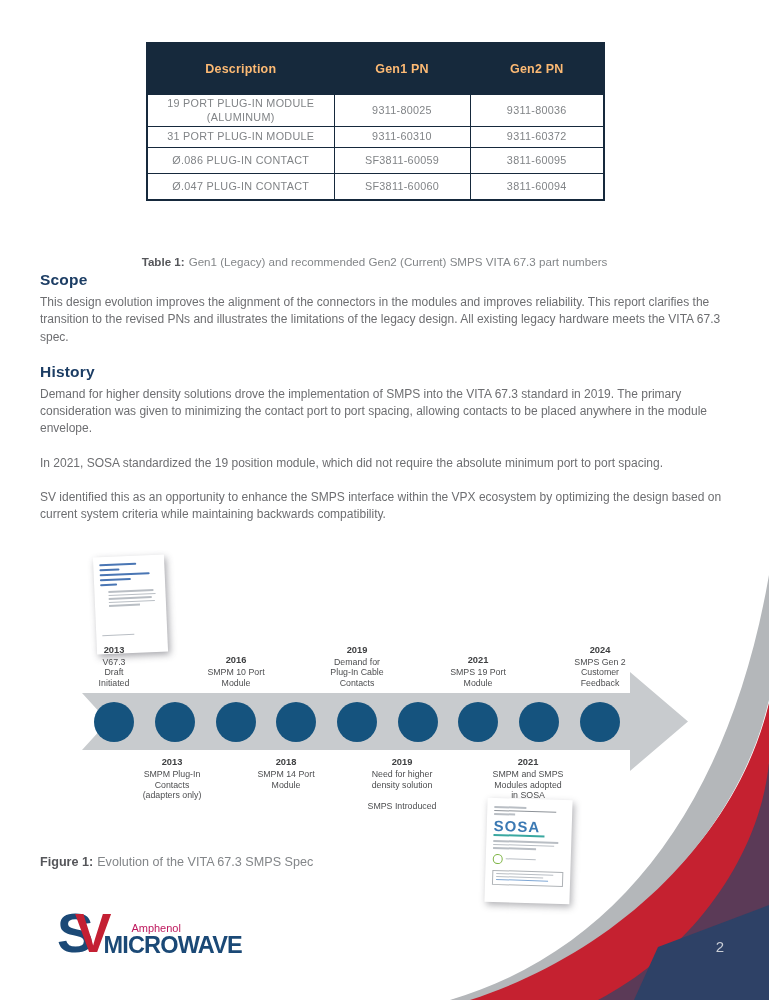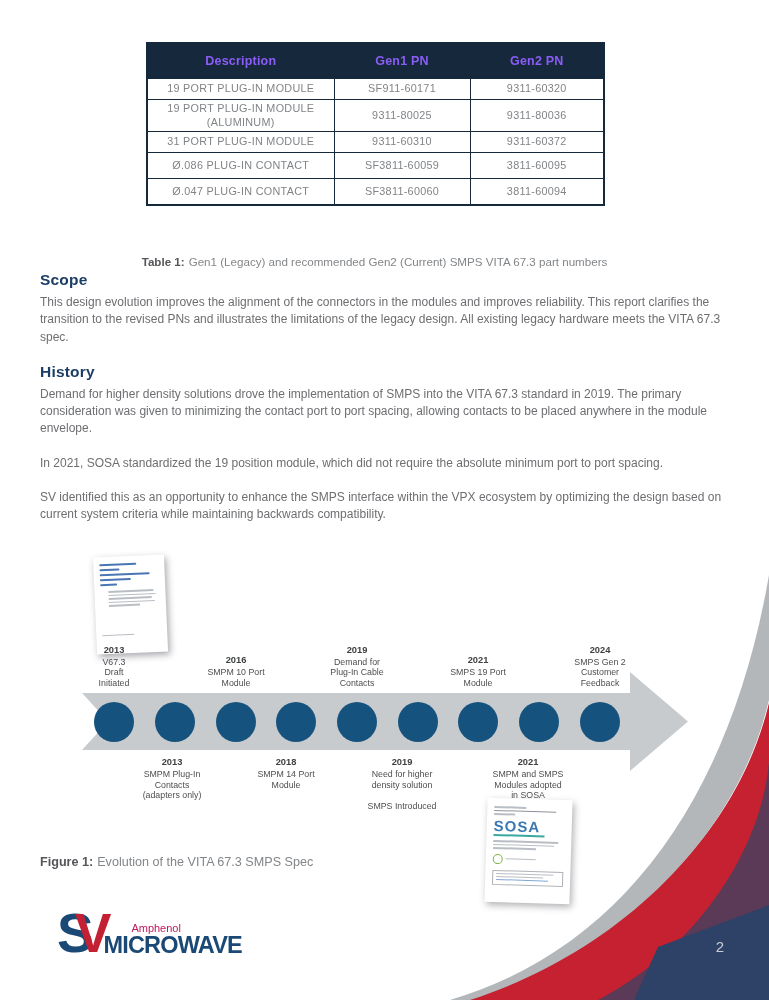--- a/index.html
+++ b/index.html
@@ -2,22 +2,22 @@
 <html><head>
 <meta charset="utf-8">
 <style>
   html,body{margin:0;padding:0;background:#ffffff;}
   .page{position:relative;width:769px;height:1000px;background:#ffffff;overflow:hidden;
         font-family:"Liberation Sans",sans-serif;}
 
   
   .tblwrap{position:absolute;left:146px;top:42px;width:457px;}
   table.pn{width:100%;border-collapse:collapse;border:2px solid #16293c;table-layout:fixed;}
-  table.pn th{background:#16293c;color:#8b5cf6;font-size:12.5px;font-weight:bold;
-              padding:4px;height:26px;border:1.5px solid #16293c;letter-spacing:.2px;}
+  table.pn th{background:#16293c;color:#fdba74;font-size:12.5px;font-weight:bold;
+              padding:12px;height:26px;border:1.5px solid #16293c;letter-spacing:.2px;}
   table.pn td{font-size:10.8px;color:#818487;text-align:center;vertical-align:middle;
               padding:2px 8px;border:1.5px solid #16293c;line-height:1.25;letter-spacing:.3px;}
   tr.h20 td{height:16px;} tr.h31 td{height:27px;} tr.h25 td{height:21px;}
 
   .tbl-caption{position:absolute;left:-10px;top:255px;width:769px;text-align:center;
                font-size:11.6px;color:#838689;}
   .cap-b{font-weight:bold;color:#55565a;margin-right:4px;}
 
   
   .content{position:absolute;left:40px;top:271px;width:696px;}
@@ -92,25 +92,20 @@
           <col style="width:134px">
         </colgroup>
       <thead>
         <tr>
           <th>Description</th>
           <th>Gen1 PN</th>
           <th>Gen2 PN</th>
         </tr>
       </thead>
       <tbody>
-        <tr class="h20">
-          <td>19 PORT PLUG-IN MODULE</td>
-          <td>SF911-60171</td>
-          <td>9311-60320</td>
-        </tr>
         <tr class="h31">
           <td>19 PORT PLUG-IN MODULE (ALUMINUM)</td>
           <td>9311-80025</td>
           <td>9311-80036</td>
         </tr>
         <tr class="h20">
           <td>31 PORT PLUG-IN MODULE</td>
           <td>9311-60310</td>
           <td>9311-60372</td>
         </tr>

